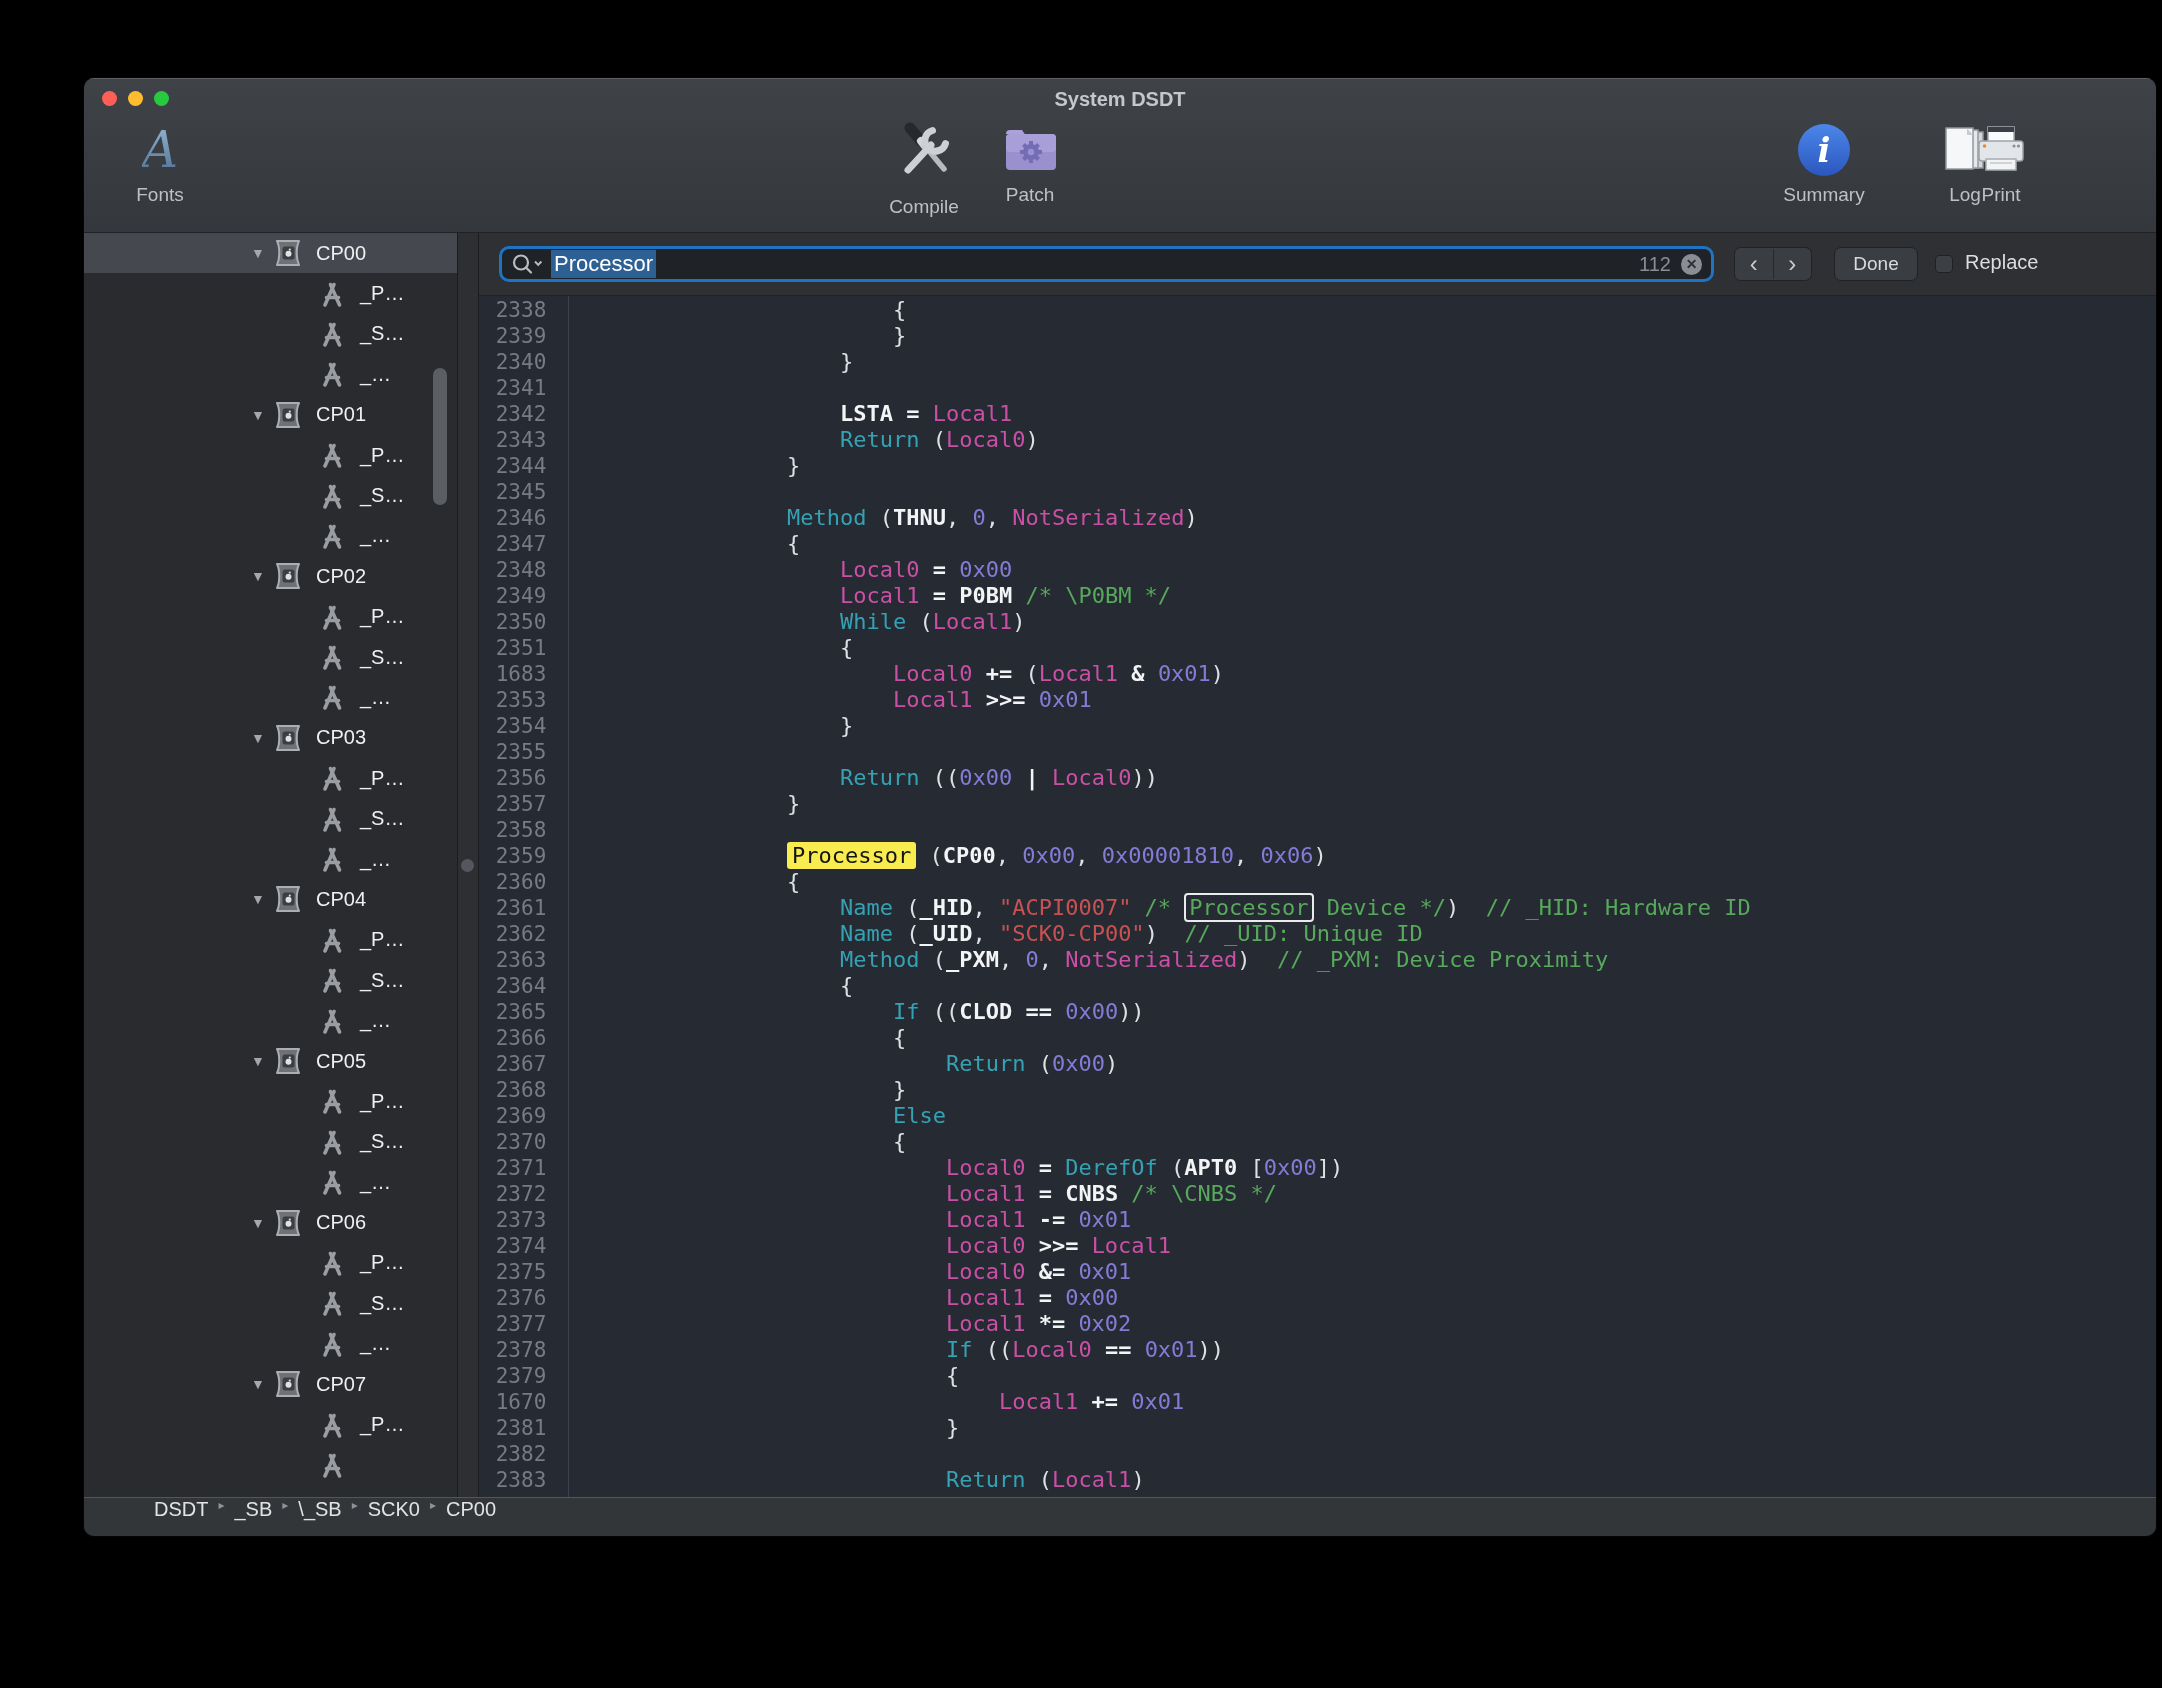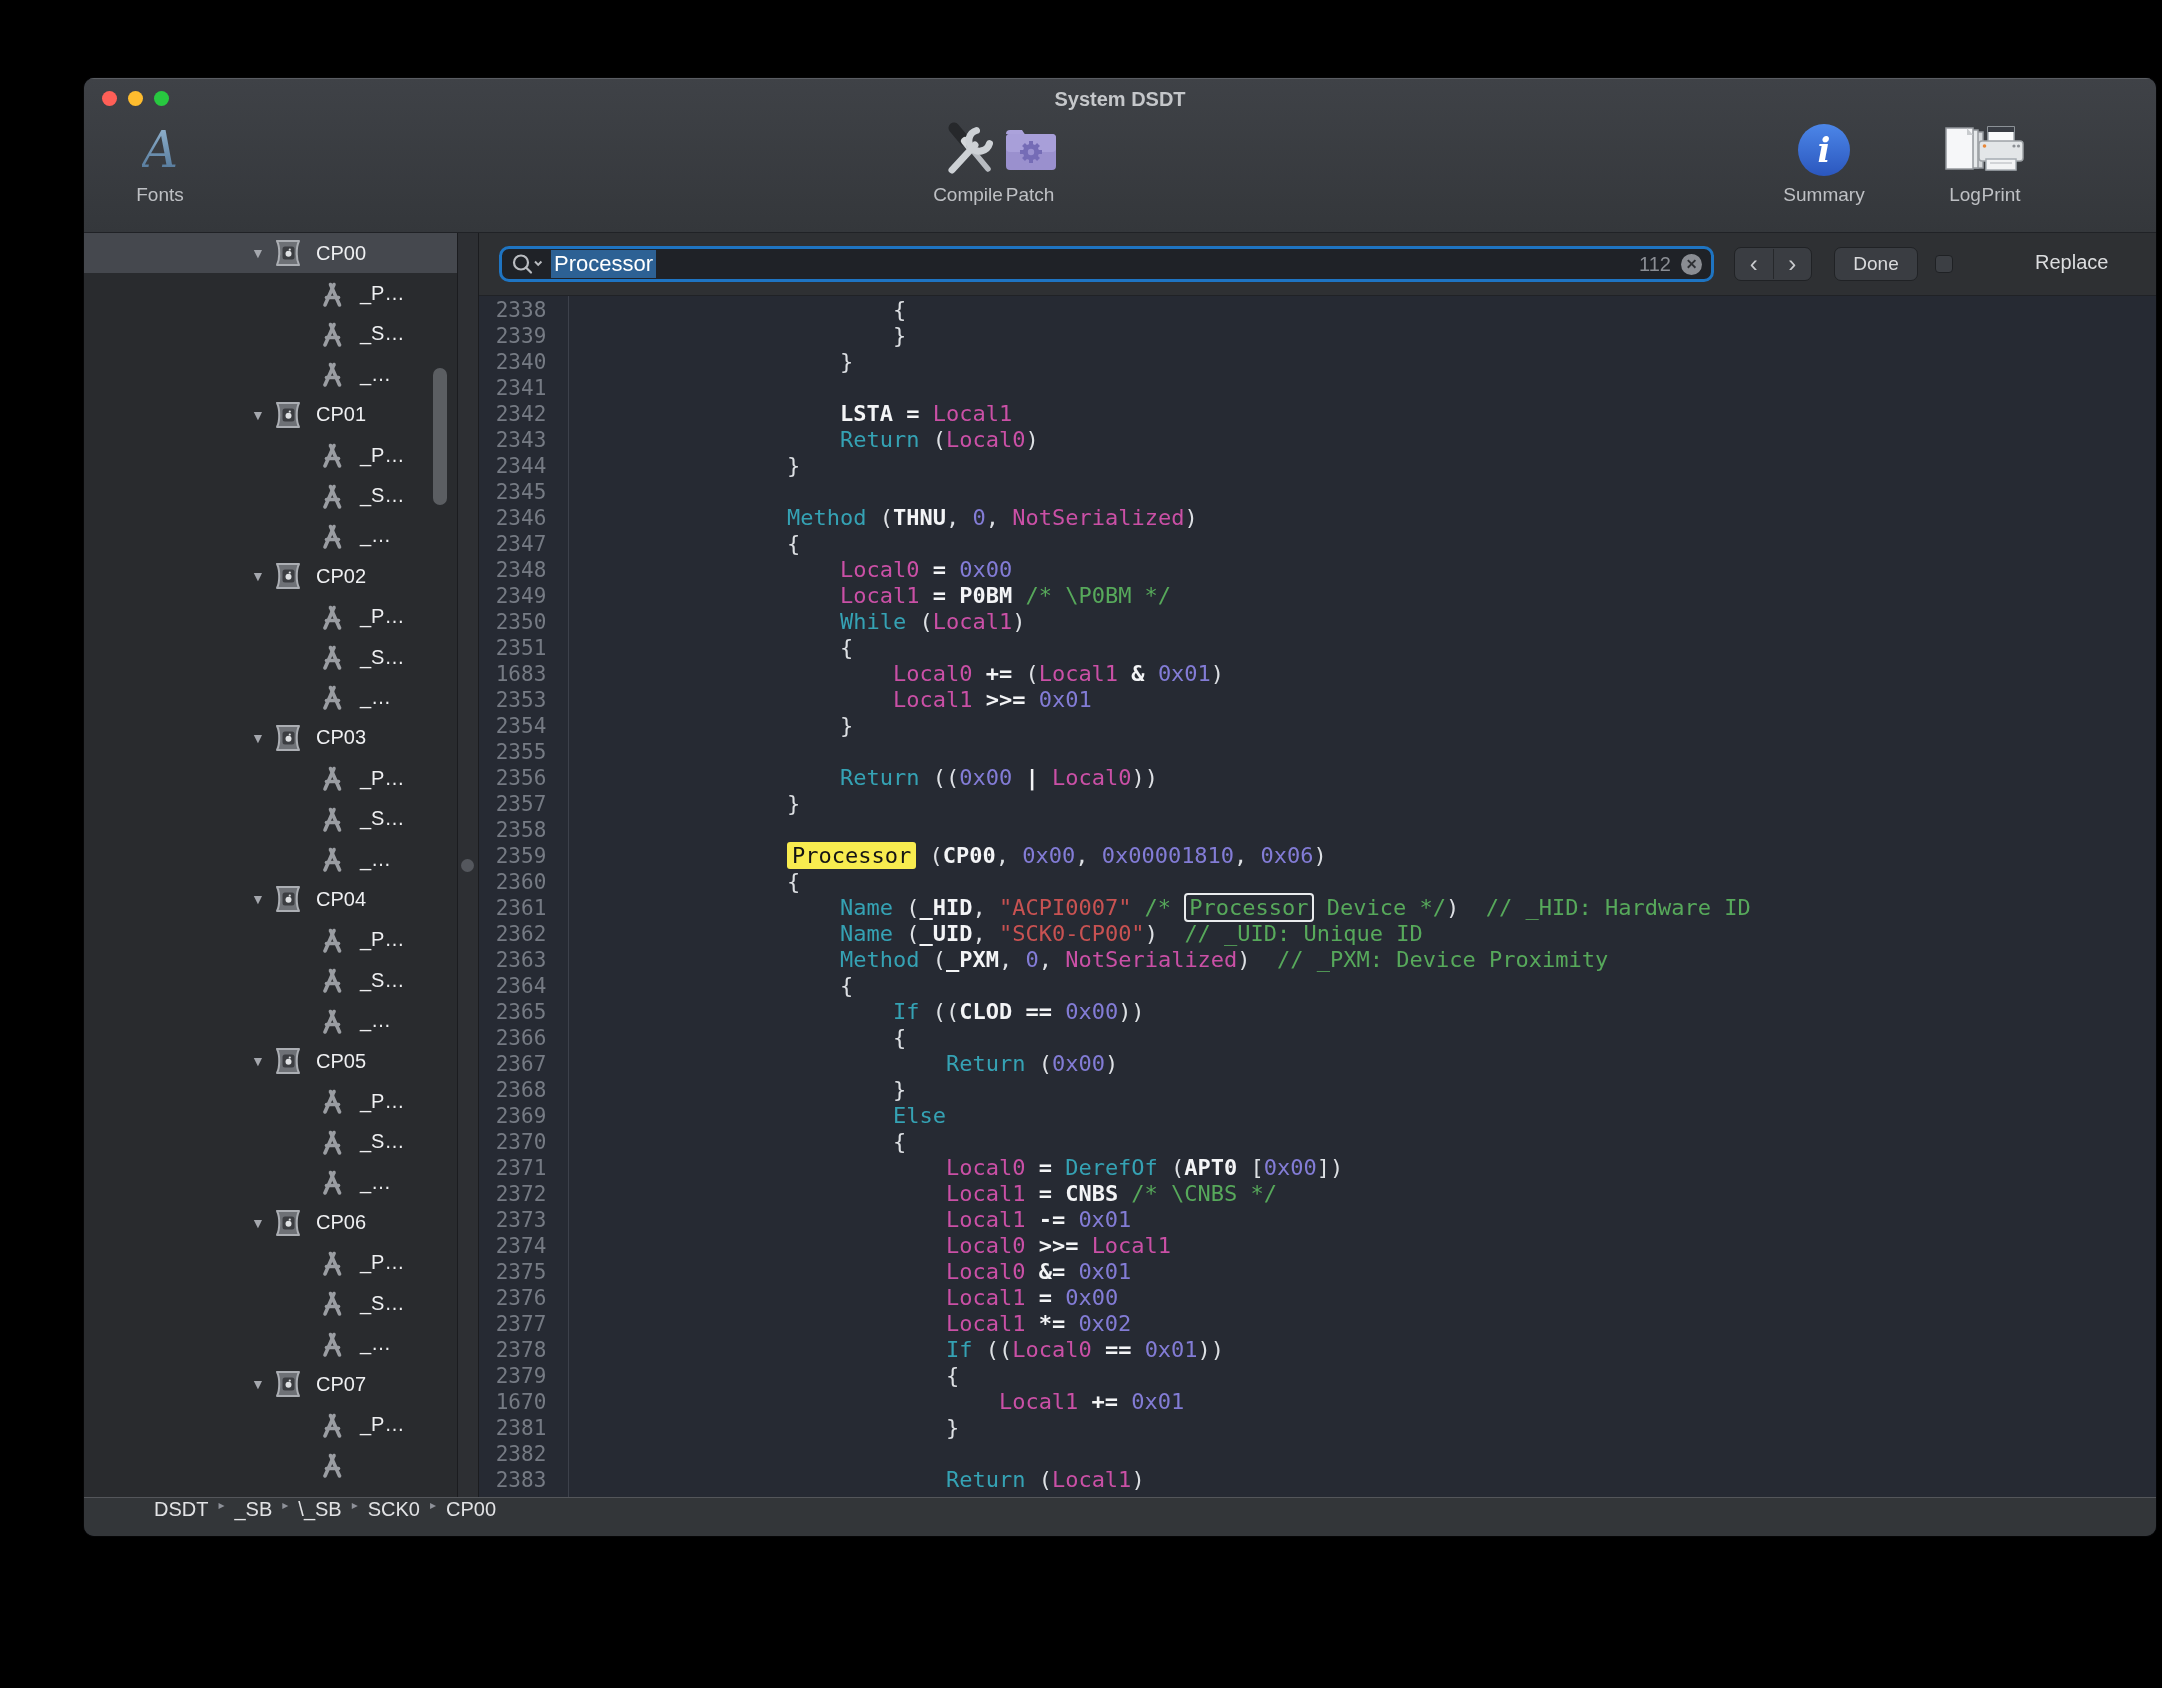--- a/index.html
+++ b/index.html
@@ -12,21 +12,21 @@
   #header:before{content:"";position:absolute;top:0;left:0;right:0;height:1px;background:#5A5D62;}
   .tlight{position:absolute;top:13px;width:15px;height:15px;border-radius:50%;}
   #tl-close{left:18px;background:#FF5F57;}
   #tl-min{left:44px;background:#FEBC2E;}
   #tl-zoom{left:70px;background:#28C840;}
   #win-title{position:absolute;top:10px;left:0;right:0;text-align:center;font-size:20px;font-weight:600;color:#C5C7CA;}
   .titem{position:absolute;top:42px;text-align:center;display:flex;flex-direction:column;align-items:center;}
   .ticon{height:60px;display:flex;align-items:center;justify-content:center;}
   .tlabel{font-size:19px;color:#BEC0C4;margin-top:4px;}
   #tb-fonts{left:31px;width:90px;}
-  #tb-compile{left:829px;width:110px;}
+  #tb-compile{left:785px;width:110px;gap:12px;}
   #tb-patch{left:901px;width:90px;}
   #tb-summary{left:1685px;width:110px;}
   #tb-log{left:1846px;width:70px;text-align:right;}
   #tb-print{left:1877px;width:80px;}
   #fonts-a{font-family:"DejaVu Serif",serif;font-style:italic;font-size:50px;line-height:50px;
     background:linear-gradient(#93B4CF,#4E7396);-webkit-background-clip:text;background-clip:text;color:transparent;}
   #summary-circle{width:52px;height:52px;border-radius:50%;background:linear-gradient(#4C86E8,#2B57BE);
     display:flex;align-items:center;justify-content:center;}
   #summary-circle span{font-family:"DejaVu Serif",serif;font-style:italic;font-weight:bold;font-size:34px;color:#fff;}
   
@@ -61,21 +61,21 @@
   #search-clear{width:21px;height:21px;border-radius:50%;background:#8A8D93;color:#2E3034;font-size:14px;
     font-weight:bold;display:flex;align-items:center;justify-content:center;line-height:1;}
   .fbtn{position:absolute;top:14px;height:34px;box-sizing:border-box;background:#3A3D42;border:1px solid #202225;
     border-radius:7px;display:flex;align-items:center;justify-content:center;color:#D9DADC;}
   #seg-prevnext{left:1255px;width:78px;}
   #seg-prevnext .seg{width:50%;text-align:center;font-size:24px;color:#C9CBCE;line-height:30px;}
   #seg-prevnext .seg:first-child{border-right:1px solid #26282B;}
   #done-btn{left:1355px;width:84px;font-size:19px;}
   #replace-check{position:absolute;left:1456px;top:22px;width:18px;height:18px;border-radius:4px;
     background:#3C3F44;border:1px solid #1F2124;box-sizing:border-box;}
-  #replace-label{position:absolute;left:1556px;top:18px;font-size:20px;color:#DCDDDF;}
+  #replace-label{position:absolute;left:1486px;top:18px;font-size:20px;color:#DCDDDF;}
   
   #code{flex:1;position:relative;overflow:hidden;background:#262A33;}
   #gutter-sep{position:absolute;left:89px;top:0;bottom:0;width:1px;background:#3D414B;}
   #codelines{position:absolute;left:0;top:1px;right:0;}
   .cl{height:26px;line-height:26px;white-space:nowrap;}
   .ln{font-family:"DejaVu Sans Mono",monospace;font-size:21px;display:inline-block;width:84px;
     text-align:center;vertical-align:top;color:#767B84;}
   .ct{font-family:"DejaVu Sans Mono",monospace;font-size:22px;display:inline-block;padding-left:118px;white-space:pre;}
   .tk-w{color:#DDE0E4}.tk-b{color:#F3F4F6;font-weight:bold}.tk-k{color:#35A2B4}.tk-m{color:#CA50A6}
   .tk-n{color:#837CD6}.tk-s{color:#C85252}.tk-c{color:#57A95B}

